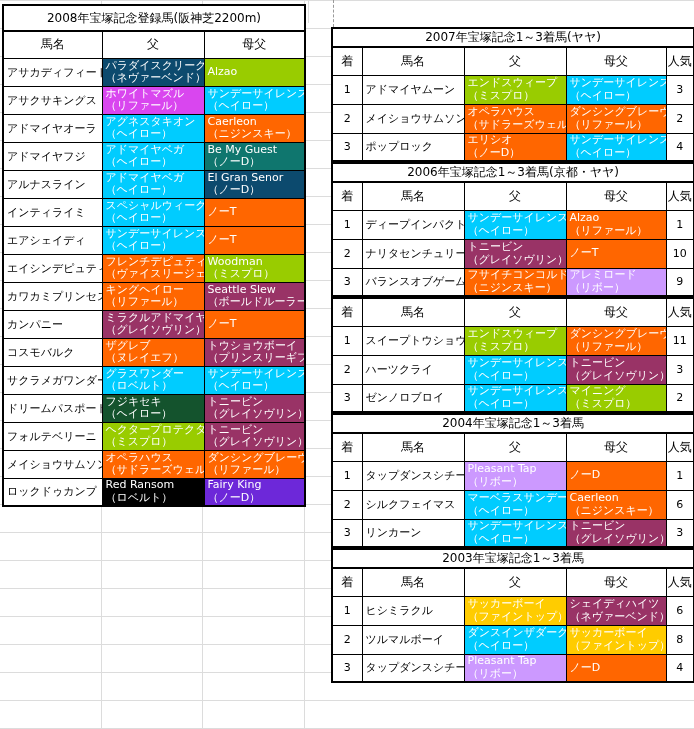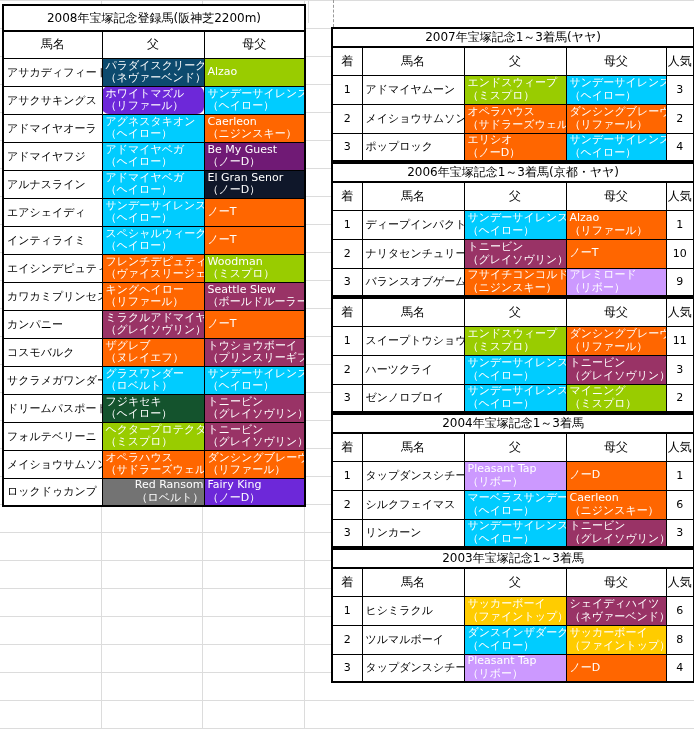--- a/index.html
+++ b/index.html
@@ -59,21 +59,21 @@
           <td class="ped" style="background: #0c4a6e; margin-top: 47px;">
             <div class="pline">パラダイスクリーク</div>
             <div class="pline">（ネヴァーベンド）</div>
           </td>
           <td class="ped" style="background: rgb(153, 204, 0);">
             <div class="pline">Alzao</div>
           </td>
         </tr>
         <tr>
           <td class="name-cell">アサクサキングス</td>
-          <td class="ped" style="background: #6d28d9; border-radius: 7px;">
+          <td class="ped" style="background: #d946ef;">
             <div class="pline">ホワイトマズル</div>
             <div class="pline">（リファール）</div>
           </td>
           <td class="ped" style="background: rgb(0, 204, 255);">
             <div class="pline">サンデーサイレンス</div>
             <div class="pline">（ヘイロー）</div>
           </td>
         </tr>
         <tr>
           <td class="name-cell">アドマイヤオーラ</td>
@@ -85,50 +85,50 @@
             <div class="pline">Caerleon</div>
             <div class="pline">（ニジンスキー）</div>
           </td>
         </tr>
         <tr>
           <td class="name-cell">アドマイヤフジ</td>
           <td class="ped" style="background: rgb(0, 204, 255);">
             <div class="pline">アドマイヤベガ</div>
             <div class="pline">（ヘイロー）</div>
           </td>
-          <td class="ped" style="background: #701a75;">
+          <td class="ped" style="background: #0f766e;">
             <div class="pline">Be My Guest</div>
             <div class="pline">（ノーD）</div>
           </td>
         </tr>
         <tr>
           <td class="name-cell">アルナスライン</td>
           <td class="ped" style="background: rgb(0, 204, 255);">
             <div class="pline">アドマイヤベガ</div>
             <div class="pline">（ヘイロー）</div>
           </td>
-          <td class="ped" style="background: #0f172a;">
+          <td class="ped" style="background: #0c4a6e;">
             <div class="pline">El Gran Senor</div>
             <div class="pline">（ノーD）</div>
           </td>
         </tr>
         <tr>
+          <td class="name-cell">インティライミ</td>
+          <td class="ped" style="background: rgb(0, 204, 255);">
+            <div class="pline">スペシャルウィーク</div>
+            <div class="pline">（ヘイロー）</div>
+          </td>
+          <td class="ped" style="background: rgb(255, 102, 0);">
+            <div class="pline">ノーT</div>
+          </td>
+        </tr>
+        <tr>
           <td class="name-cell">エアシェイディ</td>
           <td class="ped" style="background: rgb(0, 204, 255);">
             <div class="pline">サンデーサイレンス</div>
-            <div class="pline">（ヘイロー）</div>
-          </td>
-          <td class="ped" style="background: rgb(255, 102, 0);">
-            <div class="pline">ノーT</div>
-          </td>
-        </tr>
-        <tr>
-          <td class="name-cell">インティライミ</td>
-          <td class="ped" style="background: rgb(0, 204, 255);">
-            <div class="pline">スペシャルウィーク</div>
             <div class="pline">（ヘイロー）</div>
           </td>
           <td class="ped" style="background: rgb(255, 102, 0);">
             <div class="pline">ノーT</div>
           </td>
         </tr>
         <tr>
           <td class="name-cell">エイシンデピュティ</td>
           <td class="ped" style="background: rgb(255, 102, 0);">
             <div class="pline">フレンチデピュティ</div>
@@ -210,21 +210,21 @@
             <div class="pline">オペラハウス</div>
             <div class="pline">（サドラーズウェル）</div>
           </td>
           <td class="ped" style="background: rgb(255, 102, 0);">
             <div class="pline">ダンシングブレーヴ</div>
             <div class="pline">（リファール）</div>
           </td>
         </tr>
         <tr>
           <td class="name-cell">ロックドゥカンプ</td>
-          <td class="ped" style="background: #737373; text-align: right;">
+          <td class="ped" style="background: #000000;">
             <div class="pline">Red Ransom</div>
             <div class="pline">（ロベルト）</div>
           </td>
           <td class="ped" style="background: #6d28d9;">
             <div class="pline">Fairy King</div>
             <div class="pline">（ノーD）</div>
           </td>
         </tr>
       </tbody>
   </table>

